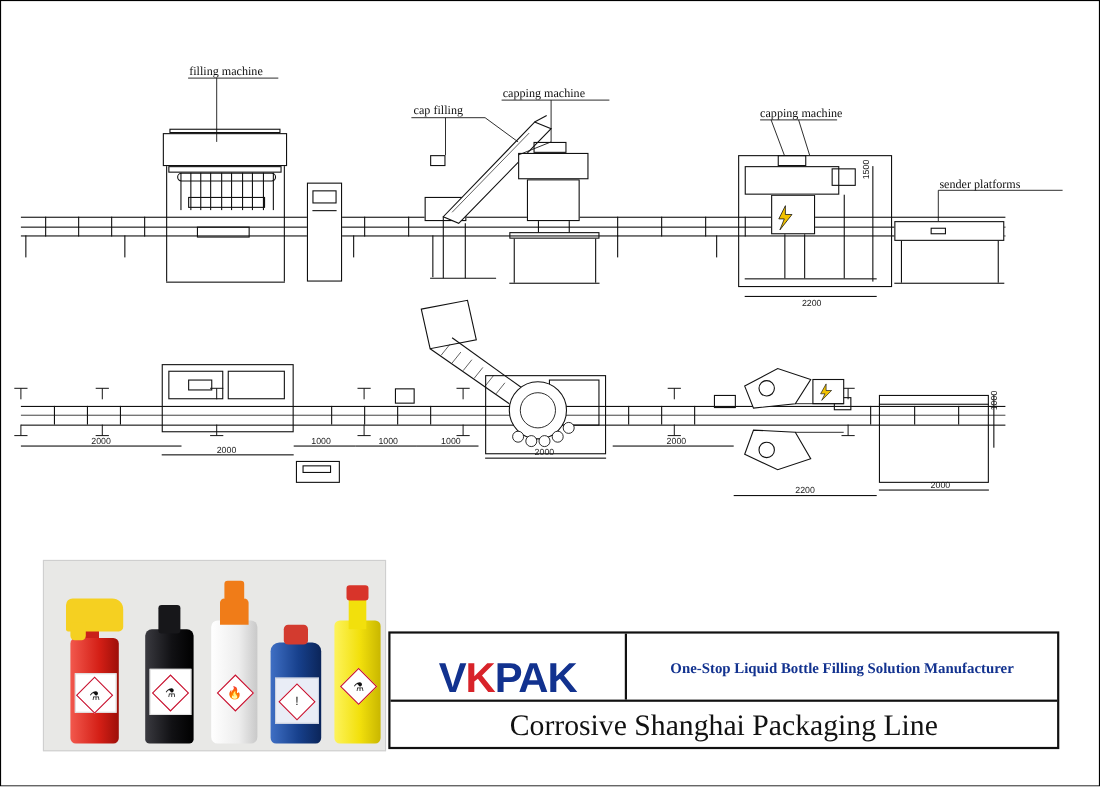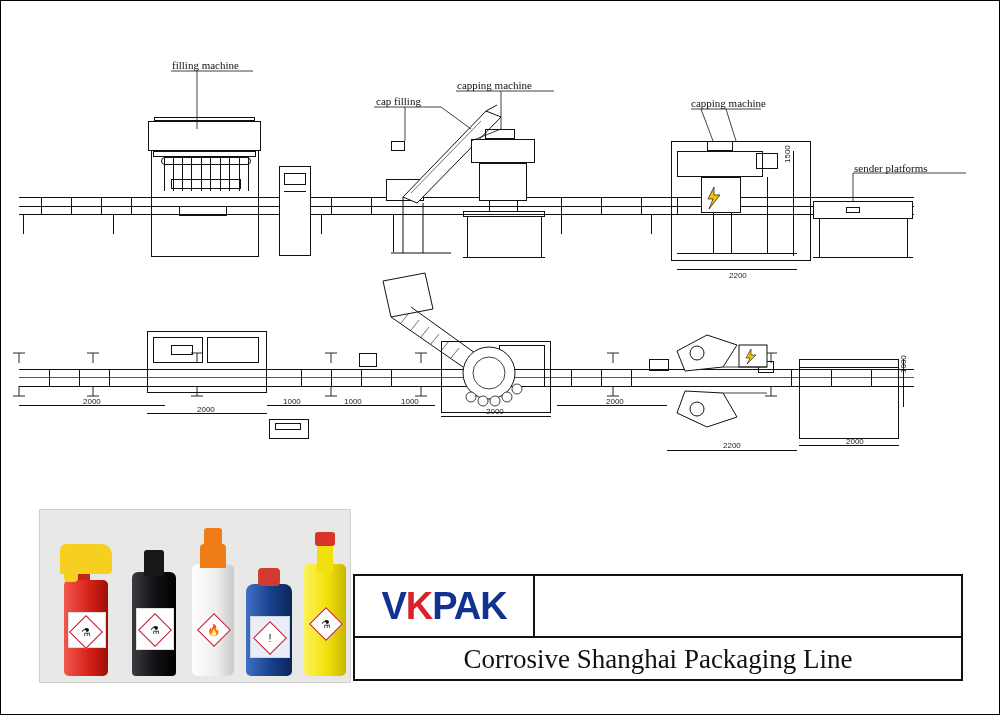--- a/index.html
+++ b/index.html
@@ -11,21 +11,21 @@
   .hl{height:1px;}
   .vl{width:1px;}
   .box{position:absolute;border:1px solid #111;box-sizing:border-box;background:transparent;}
   .boxw{position:absolute;border:1px solid #111;box-sizing:border-box;background:#fff;}
   .leg{position:absolute;width:1px;background:#111;}
 
   
   #photo{position:absolute;left:38px;top:508px;width:310px;height:172px;background:#e8e8e6;border:1px solid #cfcfcf;overflow:hidden;}
   #brandbox{position:absolute;left:352px;top:573px;width:610px;height:107px;border:2px solid #111;box-sizing:border-box;background:#fff;}
   #brandtop{position:absolute;left:0;top:0;width:100%;height:62px;border-bottom:2px solid #111;box-sizing:border-box;display:flex;align-items:center;}
-  #logocell{width:180px;height:100%;display:flex;align-items:center;justify-content:center;border-right:2px solid #111;box-sizing:border-box;}
+  #logocell{width:215px;height:100%;display:flex;align-items:flex-end;justify-content:center;border-right:2px solid #111;box-sizing:border-box;}
   #logo{font-family:"Liberation Sans",sans-serif;font-weight:bold;font-size:38px;letter-spacing:-1px;line-height:1;}
   #cocell{flex:1;display:flex;flex-direction:column;align-items:center;justify-content:center;}
   #coname{font-family:"Liberation Serif",serif;font-weight:bold;font-size:19px;color:#111;}
   #cotag{font-family:"Liberation Serif",serif;font-weight:bold;font-size:13.5px;color:#12328f;margin-top:4px;}
   #title{position:absolute;left:0;top:62px;width:100%;height:43px;display:flex;align-items:center;justify-content:center;font-family:"Liberation Serif",serif;font-size:27px;color:#111;}
   .bottle{position:absolute;bottom:6px;}
   .haz{position:absolute;width:22px;height:22px;background:#fff;border:1.4px solid #c8102e;transform:rotate(45deg);}
   .hazin{position:absolute;left:0;top:0;right:0;bottom:0;display:flex;align-items:center;justify-content:center;font-size:11px;color:#111;transform:rotate(-45deg);font-family:"Liberation Sans",sans-serif;}
 </style>
 </head>
@@ -311,18 +311,19 @@
         </div>
     </div>
   </div>
 
   <div id="brandbox">
     <div id="brandtop">
       <div id="logocell">
         <div id="logo"><span style="color:#12328f">V</span><span style="color:#d8232a">K</span><span style="color:#12328f">PAK</span></div>
       </div>
       <div id="cocell">
+        <div id="cotag">One-Stop Liquid Bottle Filling Solution Manufacturer</div>
       </div>
     </div>
     <div id="title">Corrosive Shanghai Packaging Line</div>
   </div>
 
 </div>
 
 </body></html>

